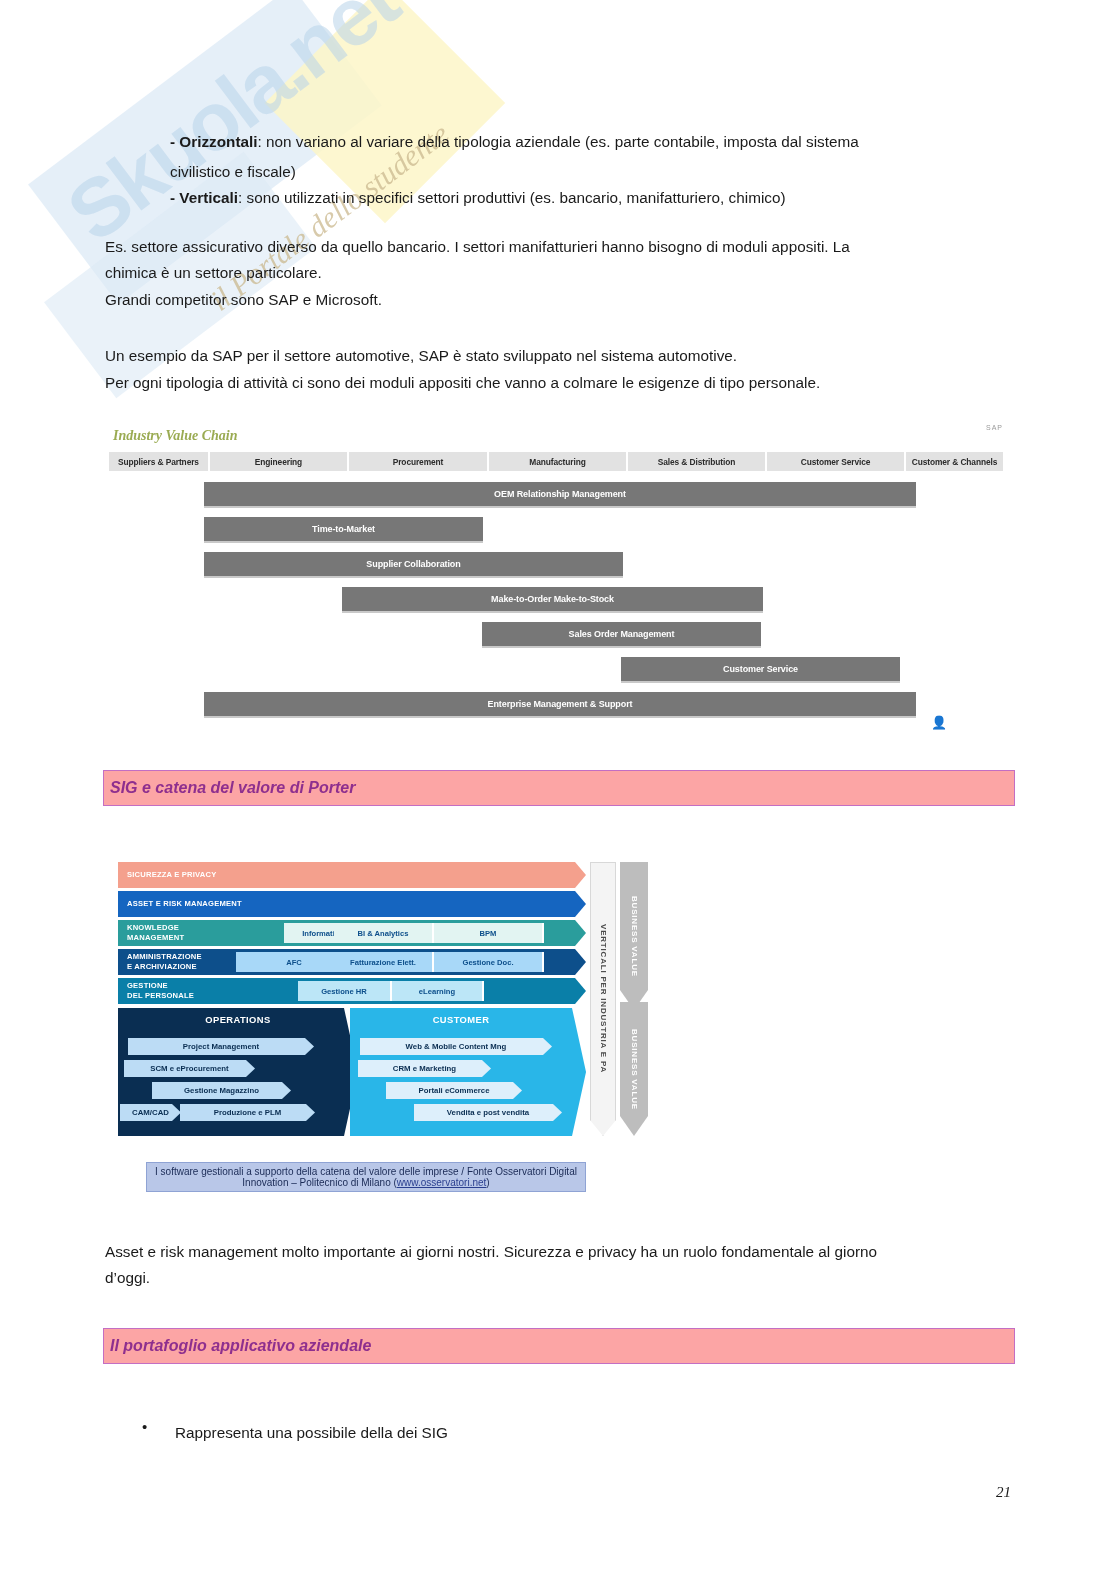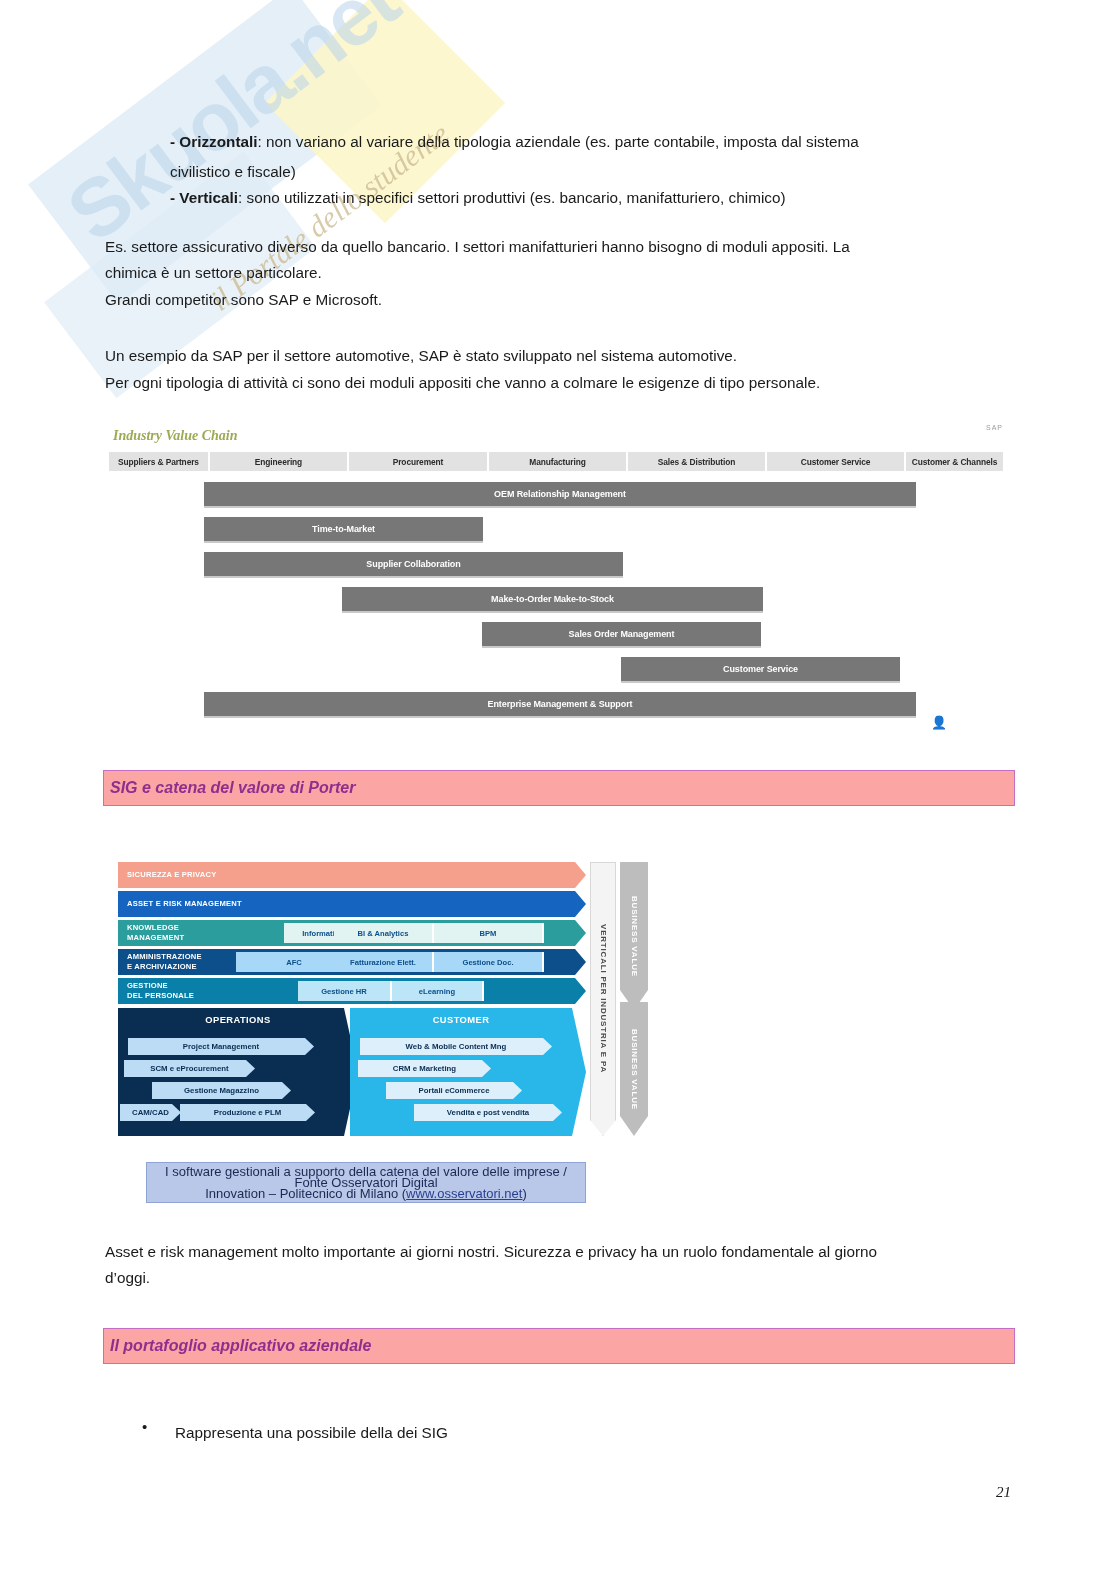--- a/index.html
+++ b/index.html
@@ -188,21 +188,21 @@
     left:502px; top:140px; width:28px; height:134px;
     background:#bdbdbd;
     clip-path:polygon(0 0, 100% 0, 100% calc(100% - 20px), 50% 100%, 0 calc(100% - 20px));
   }
   .va-bv1 span, .va-bv2 span { color:#ffffff; }
 
   .pt-caption {
     position:absolute; left:28px; top:300px; width:440px; min-height:28px;
     background:#b9c7e8; border:1px solid #8fa3d4;
     display:flex; align-items:center; justify-content:center; text-align:center;
-    font-size:13px; color:#1a2a55; line-height:11px; padding:3px 6px;
+    font-size:10px; color:#1a2a55; line-height:11px; padding:3px 6px;
   }
   .pt-caption u { text-decoration:underline; color:#2a3f8f; }
 
   
   .bullet-dot {
     position:absolute; left:142px; font-size:15px; color:#1a1a1a;
   }
 
   .pgnum {
     position:absolute; right:105px; top:1484px;

